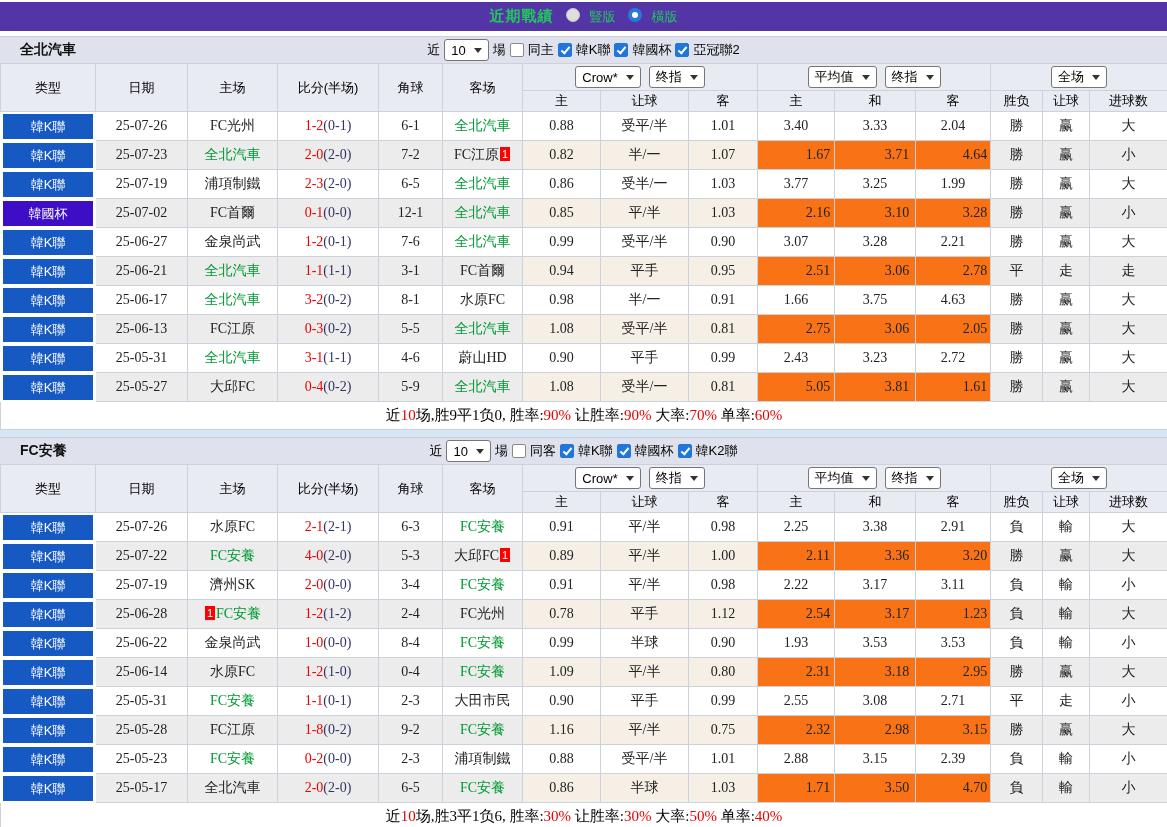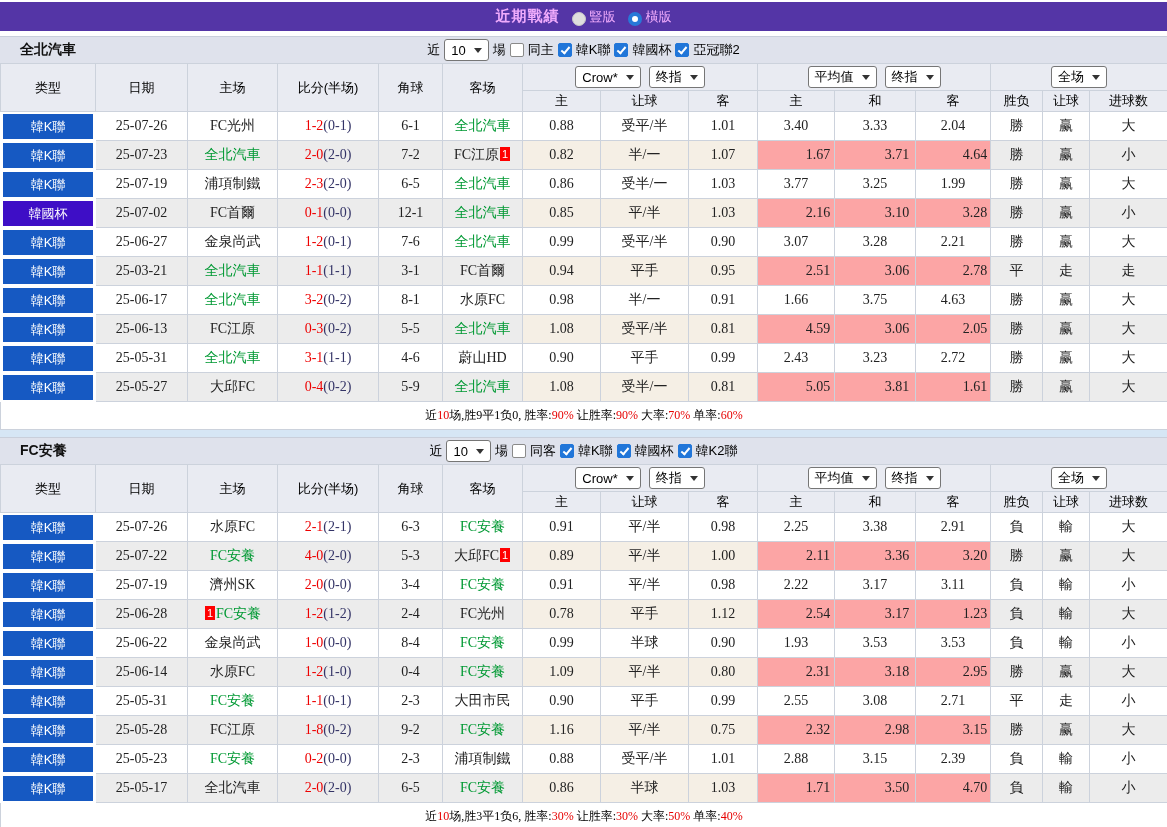--- a/index.html
+++ b/index.html
@@ -1,18 +1,18 @@
 <!DOCTYPE html>
 <html><head>
 <meta charset="utf-8">
 <style>
   html,body{margin:0;padding:0;background:#fff;width:1167px;font-family:"Liberation Sans",sans-serif;color:#222;}
-  .titlebar{display:flex;justify-content:center;align-items:center;gap:12px;height:29px;background:#5435a6;color:#f0abfc;margin:2px 0 5px 0;}
+  .titlebar{display:flex;justify-content:center;align-items:center;gap:12px;height:29px;background:#5435a6;color:#22c55e;margin:2px 0 5px 0;}
   .title{font-weight:bold;font-size:15px;letter-spacing:1px;}
-  .radio-group{display:inline-flex;align-items:flex-end;gap:4px;font-size:13px;cursor:pointer;}
+  .radio-group{display:inline-flex;align-items:flex-start;gap:10px;font-size:13px;cursor:pointer;}
   .radio{box-sizing:border-box;width:14px;height:14px;border-radius:50%;}
   .radio.off{background:#dedede;border:1px solid #c7c7c7;}
   .radio.on{background:#fff;border:4px solid #2779d8;}
   .teambar{display:flex;align-items:center;background:#dfe2ec;height:26px;border-top:1px solid #c9cfdb;position:relative;font-size:13px;}
   .teamname{position:absolute;left:20px;font-weight:bold;font-size:14px;color:#111;}
   .controls{margin:0 auto;display:flex;align-items:center;gap:4px;}
   .lbl{font-size:13px;color:#000;}
   .sel{display:inline-flex;align-items:center;background:#fff;border:1px solid #767676;border-radius:3px;height:20px;padding:0 6px;gap:8px;font-size:13px;color:#000;cursor:default;}
   .caret{width:0;height:0;border-left:4px solid transparent;border-right:4px solid transparent;border-top:5px solid #333;}
   .cb{box-sizing:border-box;width:14px;height:14px;border:1px solid #8a8a8a;border-radius:2px;background:#fff;display:inline-block;position:relative;flex:0 0 auto;}
@@ -27,27 +27,27 @@
   .grid tbody td{height:28px;font-family:"Liberation Serif",serif;font-size:14px;color:#222;background:#fff;}
   .grid tr.even td{background:#ececec;}
   td.type{border-color:#fff;background:#fff !important;}
   .badge{margin:1px 2px;height:25px;line-height:25px;color:#fff;font-size:13px;font-family:"Liberation Sans",sans-serif;}
   .g{color:#009933;}
   .score-main{color:#ee0000;}
   .score-half{color:#333366;}
   td.odds{background:#fdf8f0;}
   .grid tr.even td.odds{background:#f5efe5;}
   td.avg{background:#ecf6fa;}
-  .grid tr.even td.avg{background:#fca5a5;padding-left:44px;}
+  .grid tr.even td.avg{background:#f97316;padding-left:44px;}
   td.res{font-family:"Liberation Sans",sans-serif;font-size:14px;}
   .res-r{color:#e60000;}
   .res-b{color:#2323d6;}
   .res-g{color:#009933;}
   .rcard{display:inline-block;background:#f00;color:#fff;font-size:11px;line-height:14px;padding:0 2px;font-family:"Liberation Sans",sans-serif;vertical-align:1px;margin:0 1px;}
-  tr.summary td{height:27px;background:#fff !important;font-size:12px;font-family:"Liberation Serif",serif;color:#000;}
+  tr.summary td{height:27px;background:#fff !important;font-size:15px;font-family:"Liberation Serif",serif;color:#000;}
   .sum-red{color:#e60000;}
   .strip{height:7px;background:#d6e6f5;}
 </style>
 </head>
 <body>
 
 <div class="titlebar">
   <span class="title">近期戰績</span>
   <span class="radio-group">
     <span class="radio off"></span>
@@ -243,21 +243,21 @@
           <td class="avg">3.28</td>
           <td class="avg">2.21</td>
           <td class="res res-r">勝</td>
           <td class="res res-r">赢</td>
           <td class="res res-r">大</td>
         </tr>
         <tr class="even">
           <td class="type">
             <div class="badge" style="background: rgb(22, 89, 194);">韓K聯</div>
           </td>
-          <td class="date">25-03-21</td>
+          <td class="date">25-06-21</td>
           <td class="team"><span><span class="g">全北汽車</span></span></td>
           <td class="score"><span class="score-main">1-1</span><span class="score-half">(1-1)</span></td>
           <td class="corner">3-1</td>
           <td class="team"><span><span>FC首爾</span></span></td>
           <td class="odds">0.94</td>
           <td class="odds">平手</td>
           <td class="odds">0.95</td>
           <td class="avg">2.51</td>
           <td class="avg">3.06</td>
           <td class="avg">2.78</td>
@@ -289,21 +289,21 @@
             <div class="badge" style="background: rgb(22, 89, 194);">韓K聯</div>
           </td>
           <td class="date">25-06-13</td>
           <td class="team"><span><span>FC江原</span></span></td>
           <td class="score"><span class="score-main">0-3</span><span class="score-half">(0-2)</span></td>
           <td class="corner">5-5</td>
           <td class="team"><span><span class="g">全北汽車</span></span></td>
           <td class="odds">1.08</td>
           <td class="odds">受平/半</td>
           <td class="odds">0.81</td>
-          <td class="avg">4.59</td>
+          <td class="avg">2.75</td>
           <td class="avg">3.06</td>
           <td class="avg">2.05</td>
           <td class="res res-r">勝</td>
           <td class="res res-r">赢</td>
           <td class="res res-r">大</td>
         </tr>
         <tr>
           <td class="type">
             <div class="badge" style="background: rgb(22, 89, 194);">韓K聯</div>
           </td>

